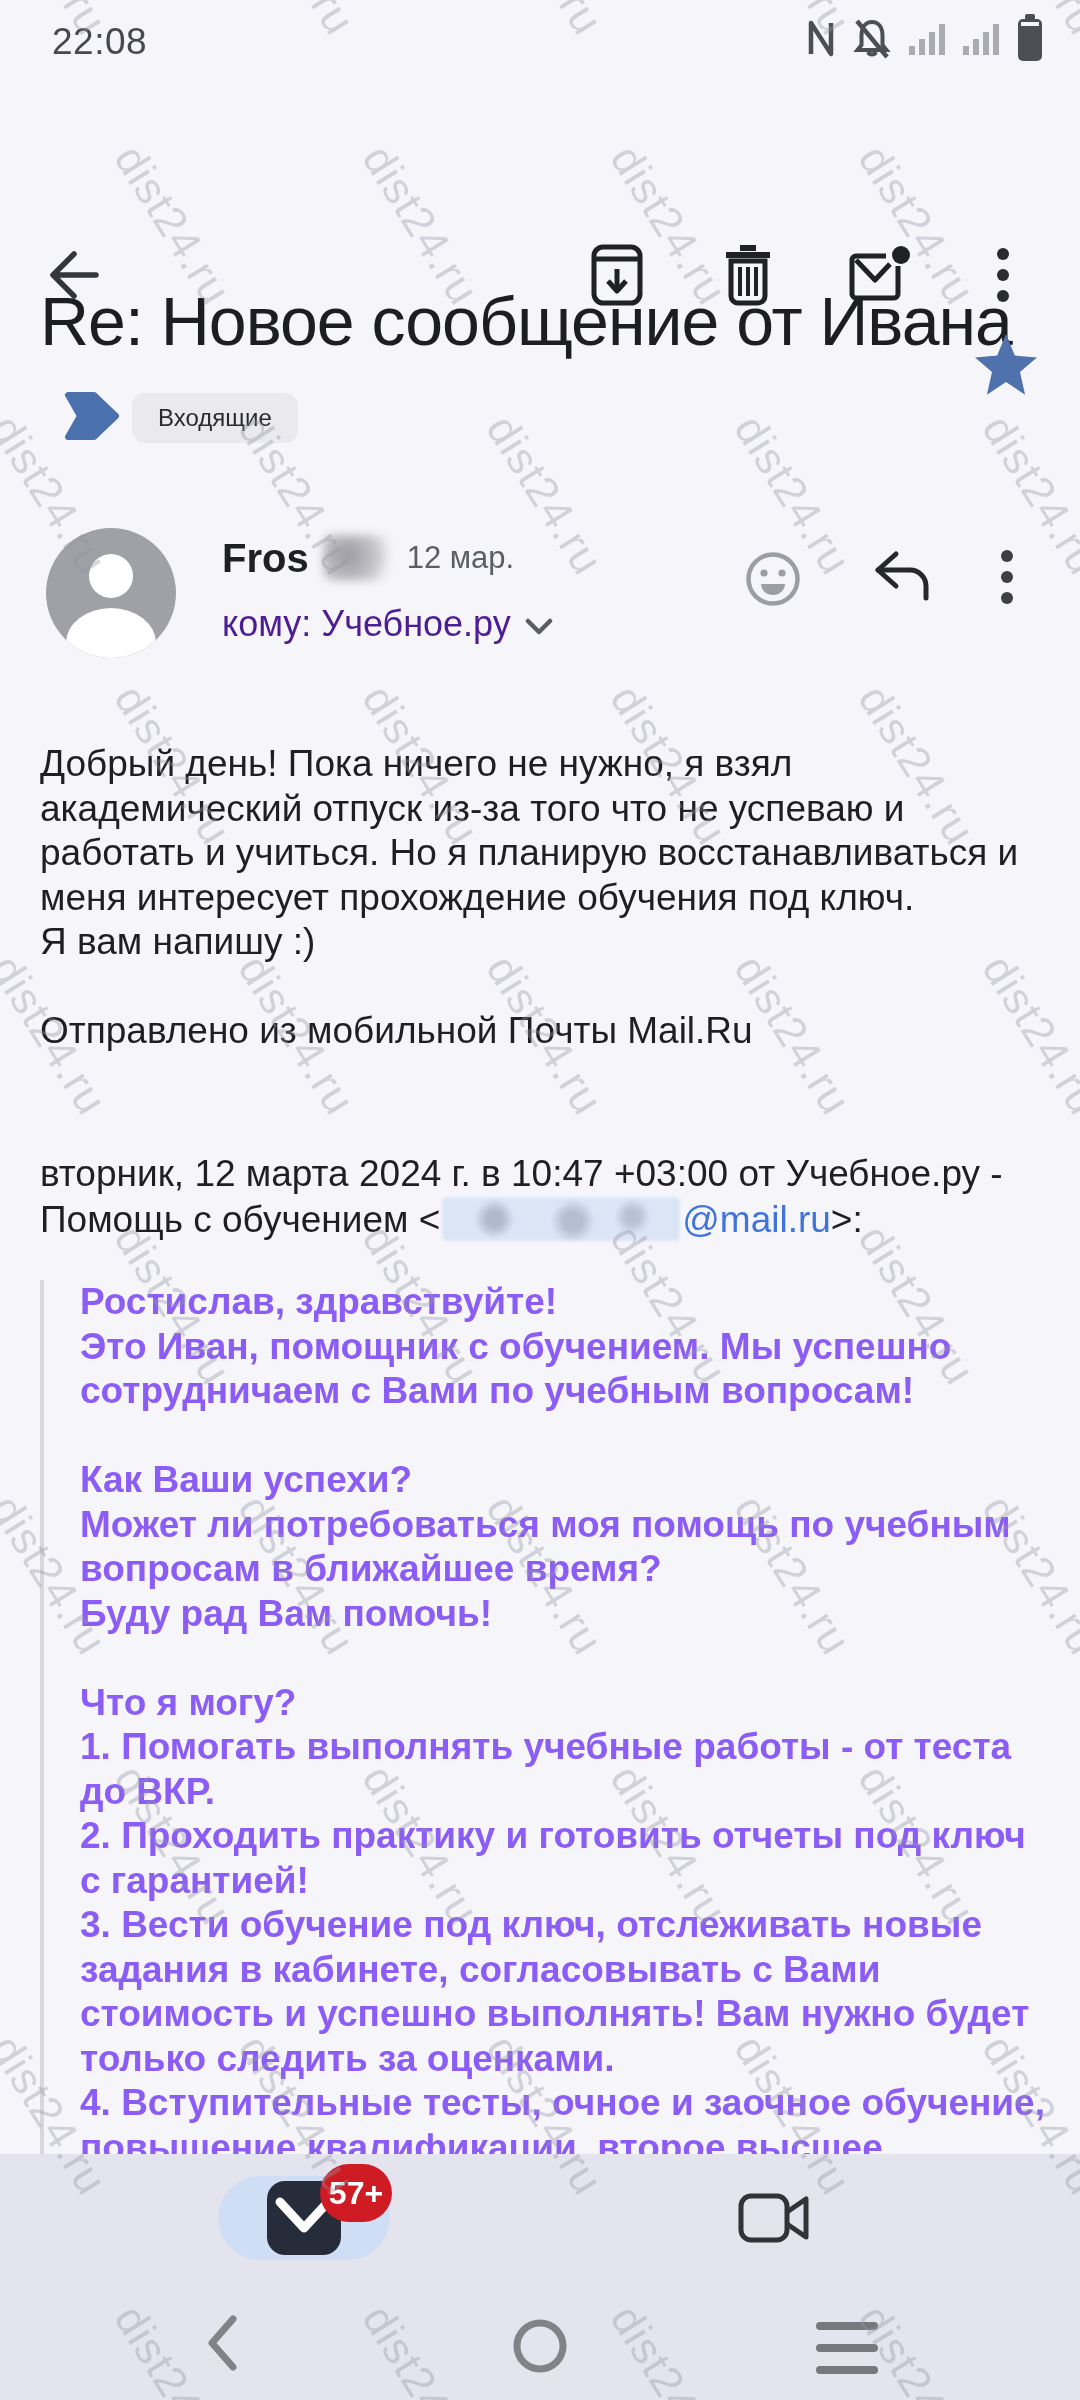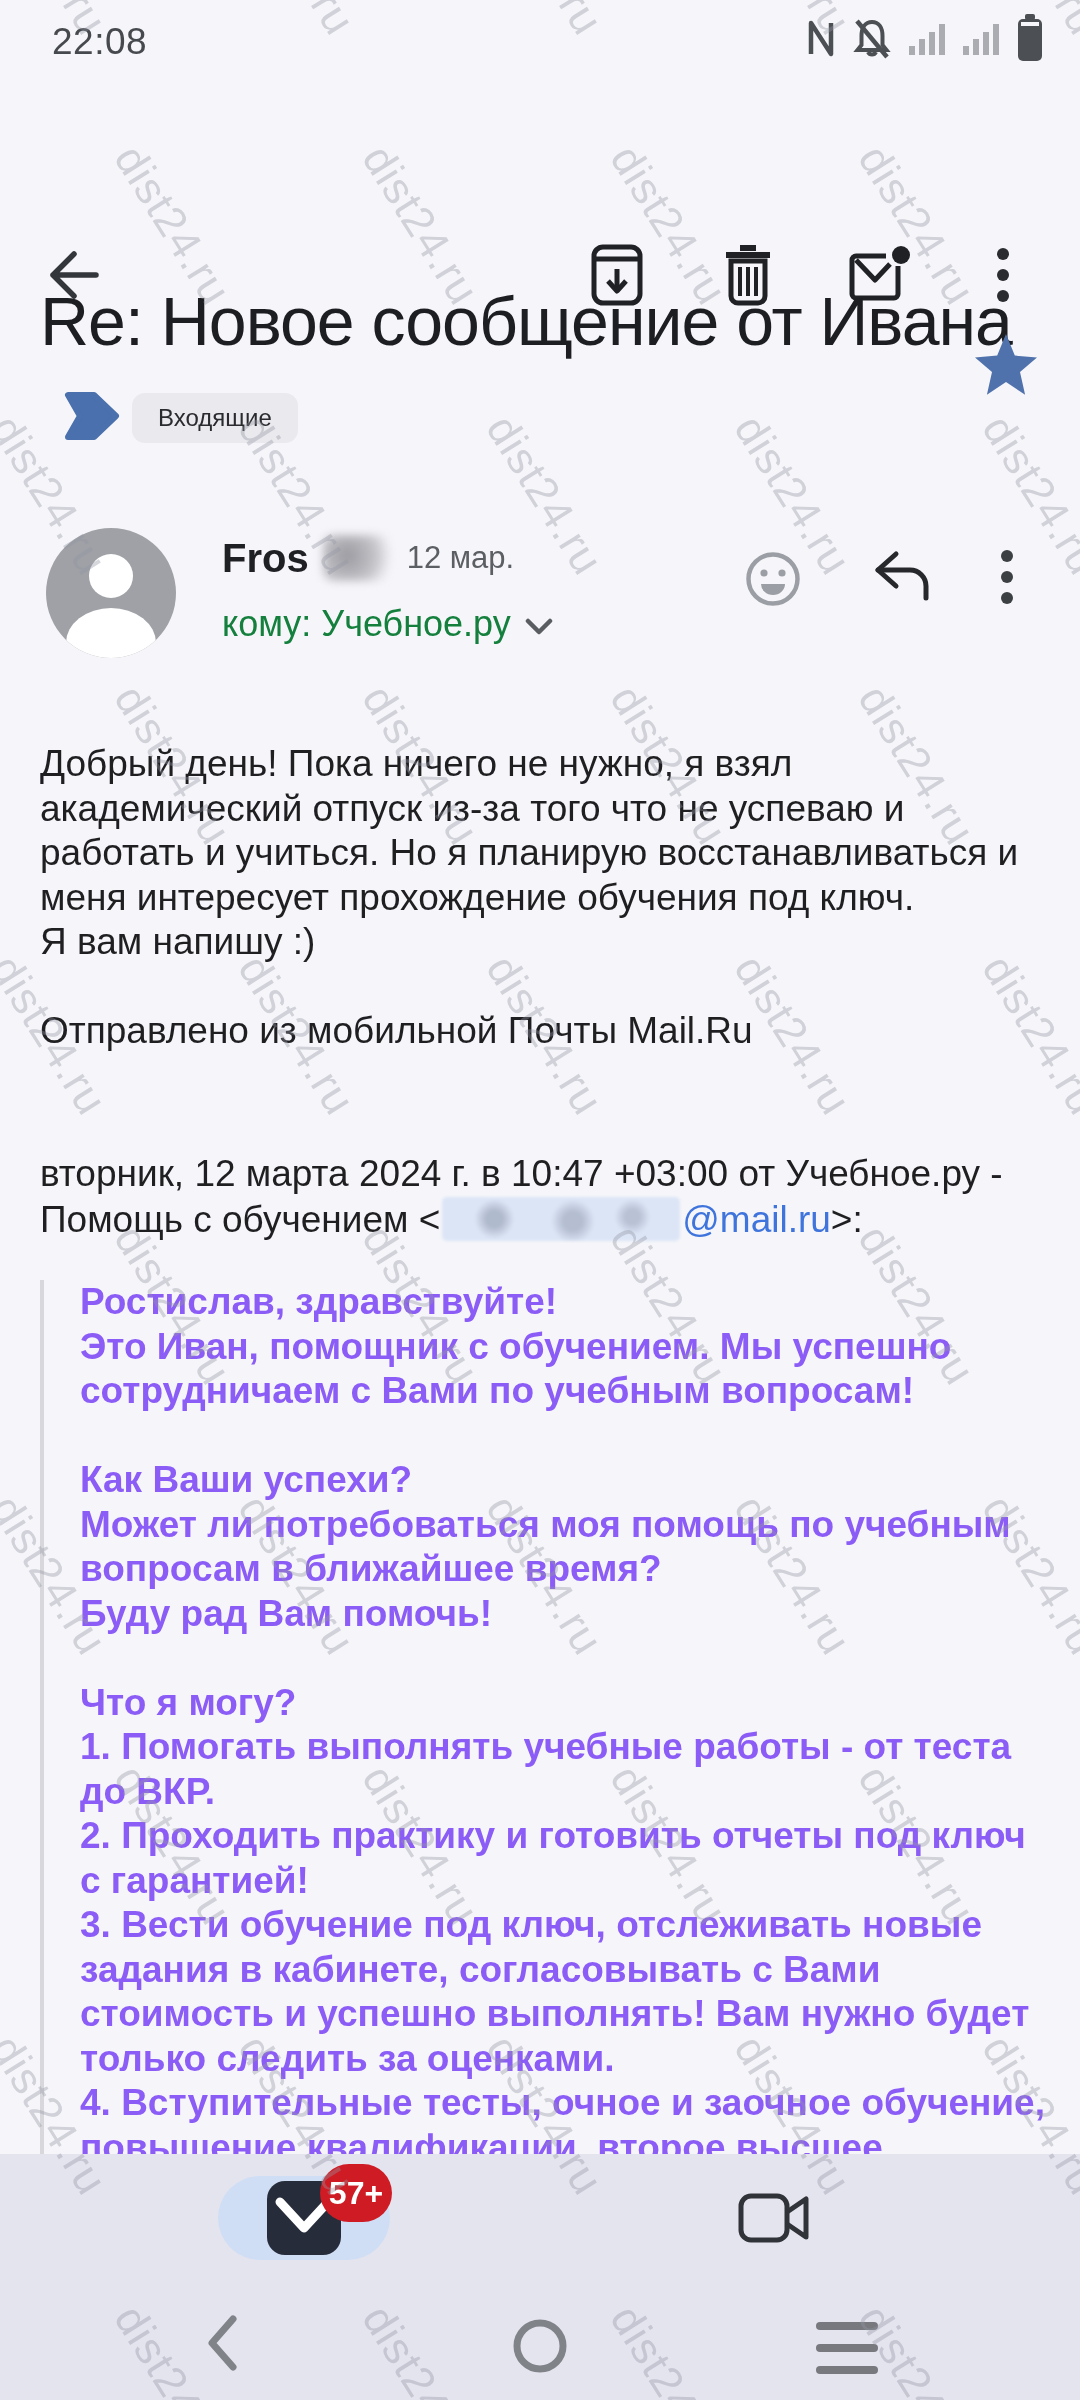--- a/index.html
+++ b/index.html
@@ -38,21 +38,21 @@
   
   .avatar{position:absolute;left:46px;top:528px;width:130px;height:130px;border-radius:50%;background:#9fa1a6;overflow:hidden;}
   .avatar .head{position:absolute;left:43px;top:26px;width:44px;height:44px;border-radius:50%;background:#fff;}
   .avatar .shoulders{position:absolute;left:20px;top:80px;width:90px;height:70px;border-radius:50%;background:#fff;}
   .name-row{position:absolute;left:222px;top:530px;height:56px;display:flex;align-items:center;gap:14px;}
   .sender-name{font-size:40px;font-weight:600;color:#1f2023;}
   .redacted-name{display:inline-block;width:70px;height:46px;border-radius:10px;
     background:radial-gradient(circle at 35% 45%, #9a9aa0 0%, #c4c4c9 55%, rgba(230,230,234,0) 85%);
     filter:blur(4px);}
   .mail-date{font-size:31px;color:var(--text-secondary);}
-  .recipient-row{position:absolute;left:222px;top:600px;height:48px;display:flex;align-items:center;gap:14px;font-size:36px;color:#15803d;}
+  .recipient-row{position:absolute;left:222px;top:600px;height:48px;display:flex;align-items:center;gap:14px;font-size:36px;color:#4c1d95;}
   .hd-icon{position:absolute;display:block;}
   .hd-smiley{left:744px;top:550px;}
   .hd-reply{left:870px;top:548px;}
   .hd-kebab{left:1000px;top:548px;}
   
   .prewrap{white-space:pre-line;}
   .body-text{position:absolute;left:40px;top:742px;width:1004px;font-size:37px;line-height:44.5px;color:#1f1f22;white-space:pre-line;}
   .quote-header{position:absolute;left:40px;top:1152px;width:1004px;font-size:37px;line-height:44.5px;color:#1f1f22;white-space:pre-line;}
   .redacted-email{display:inline-block;width:238px;height:44px;margin:0 2px;vertical-align:-9px;border-radius:5px;
     background:

